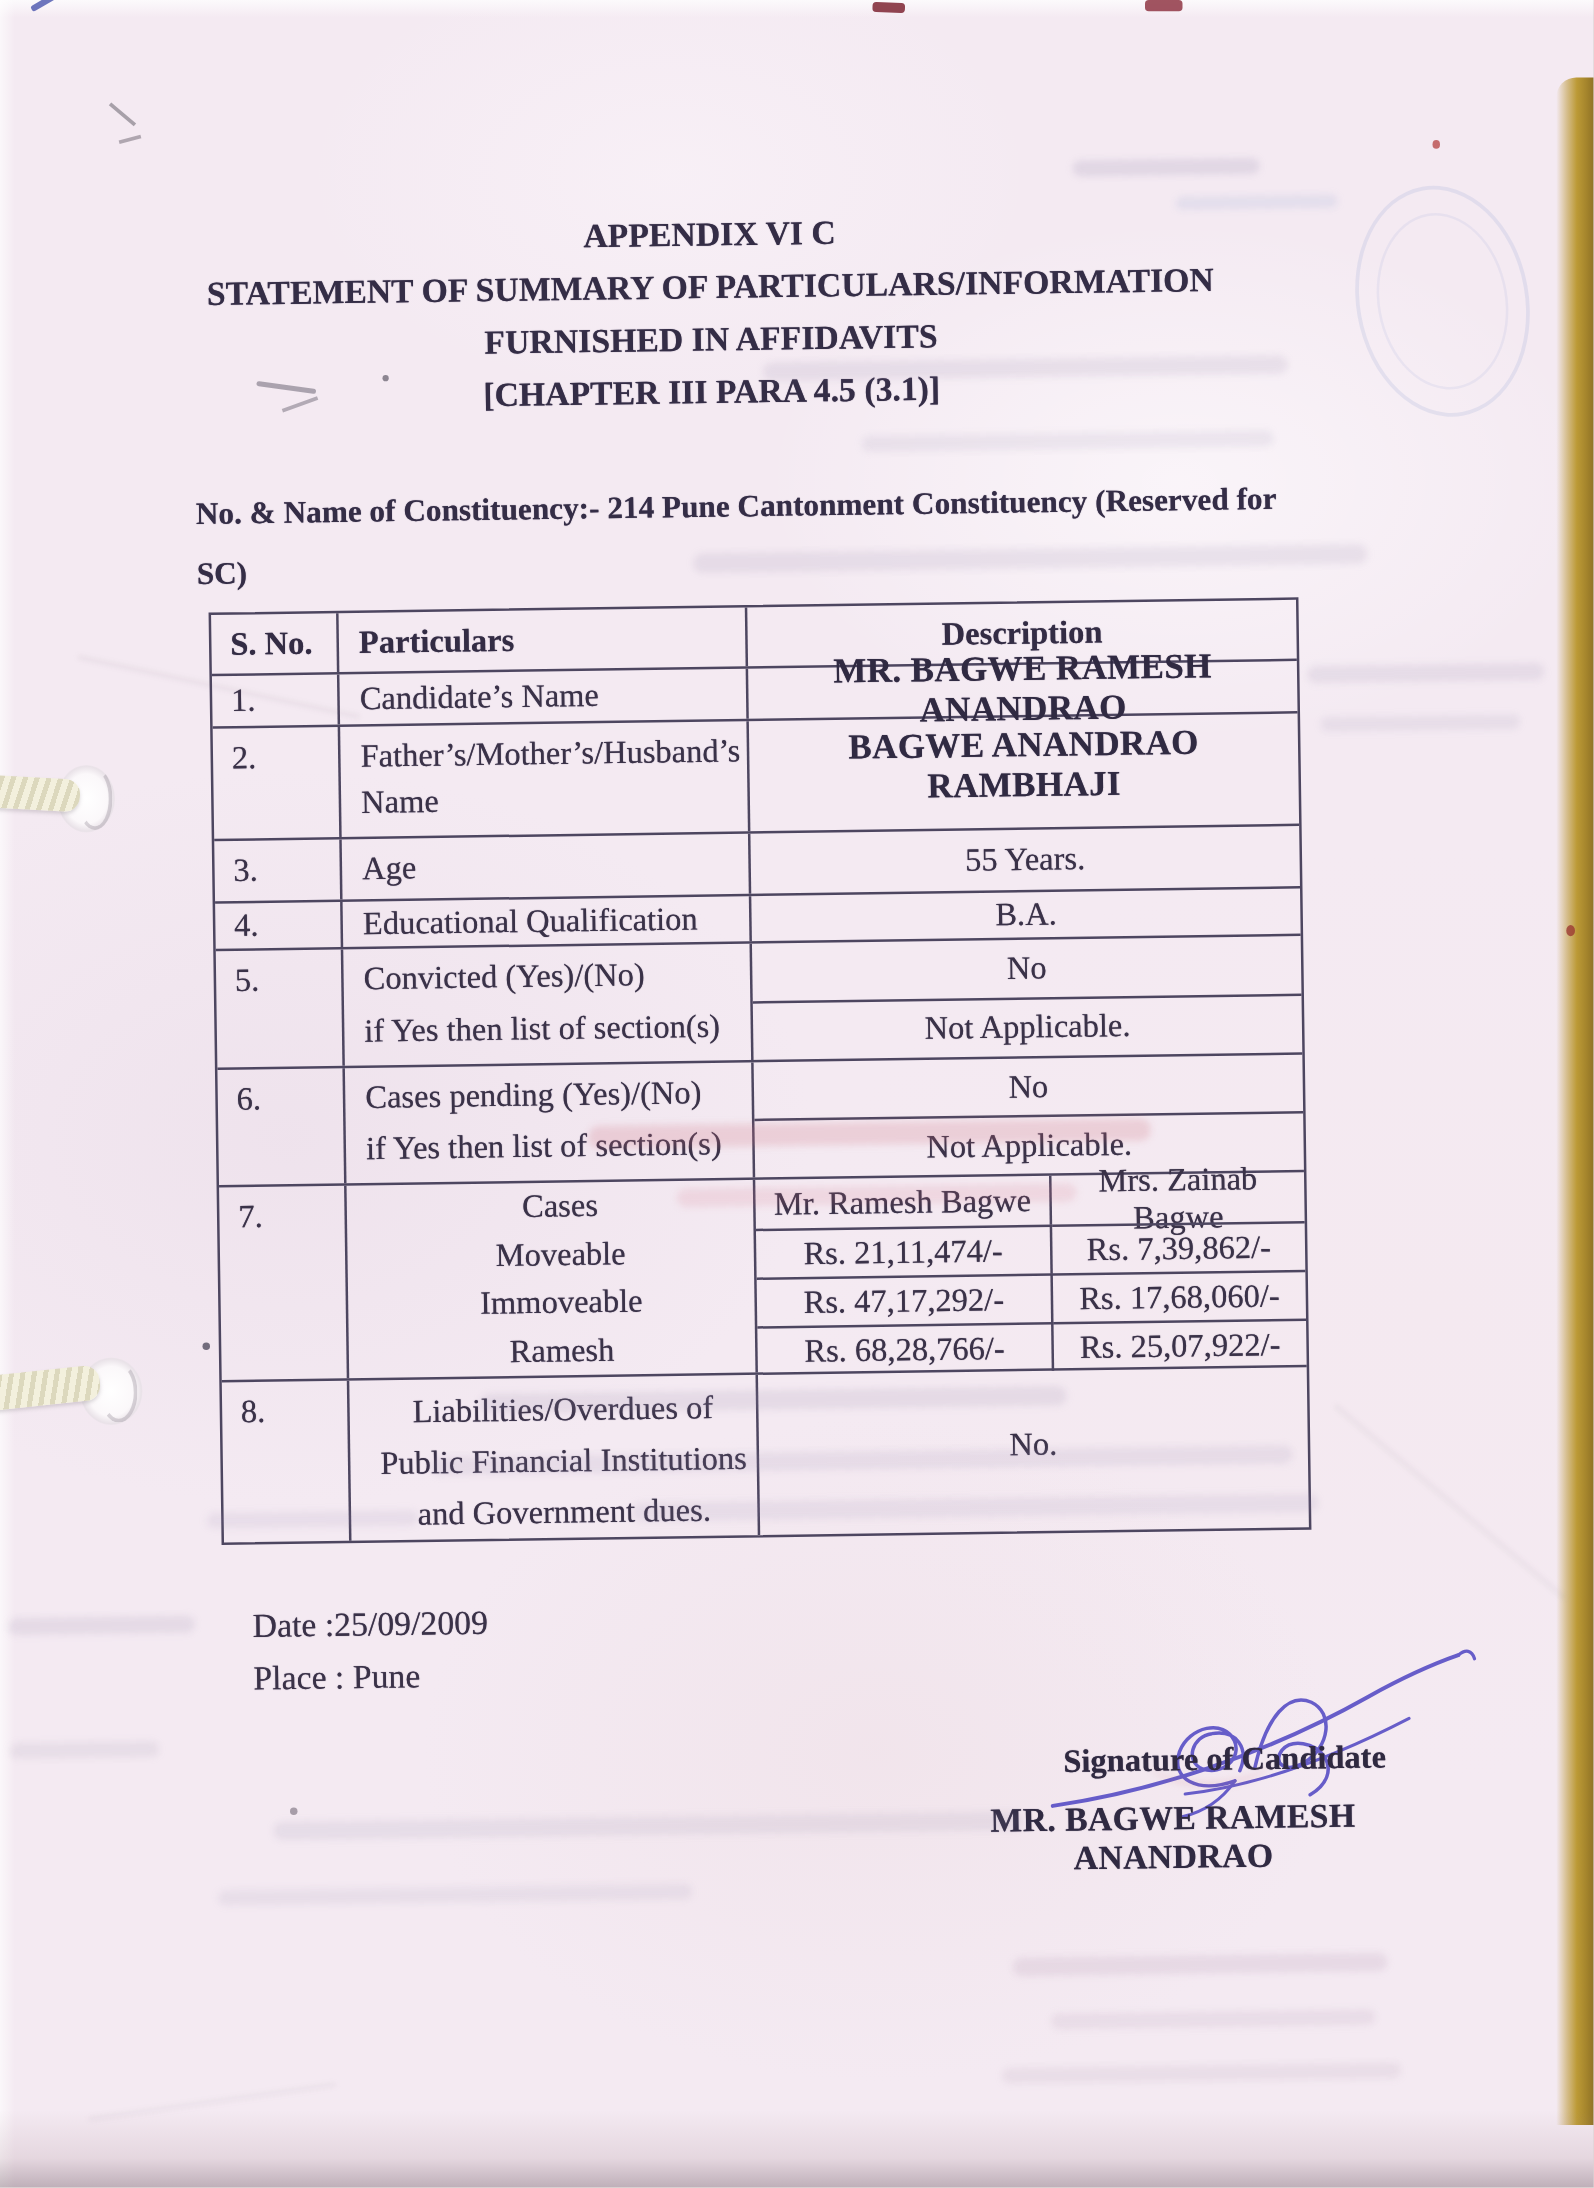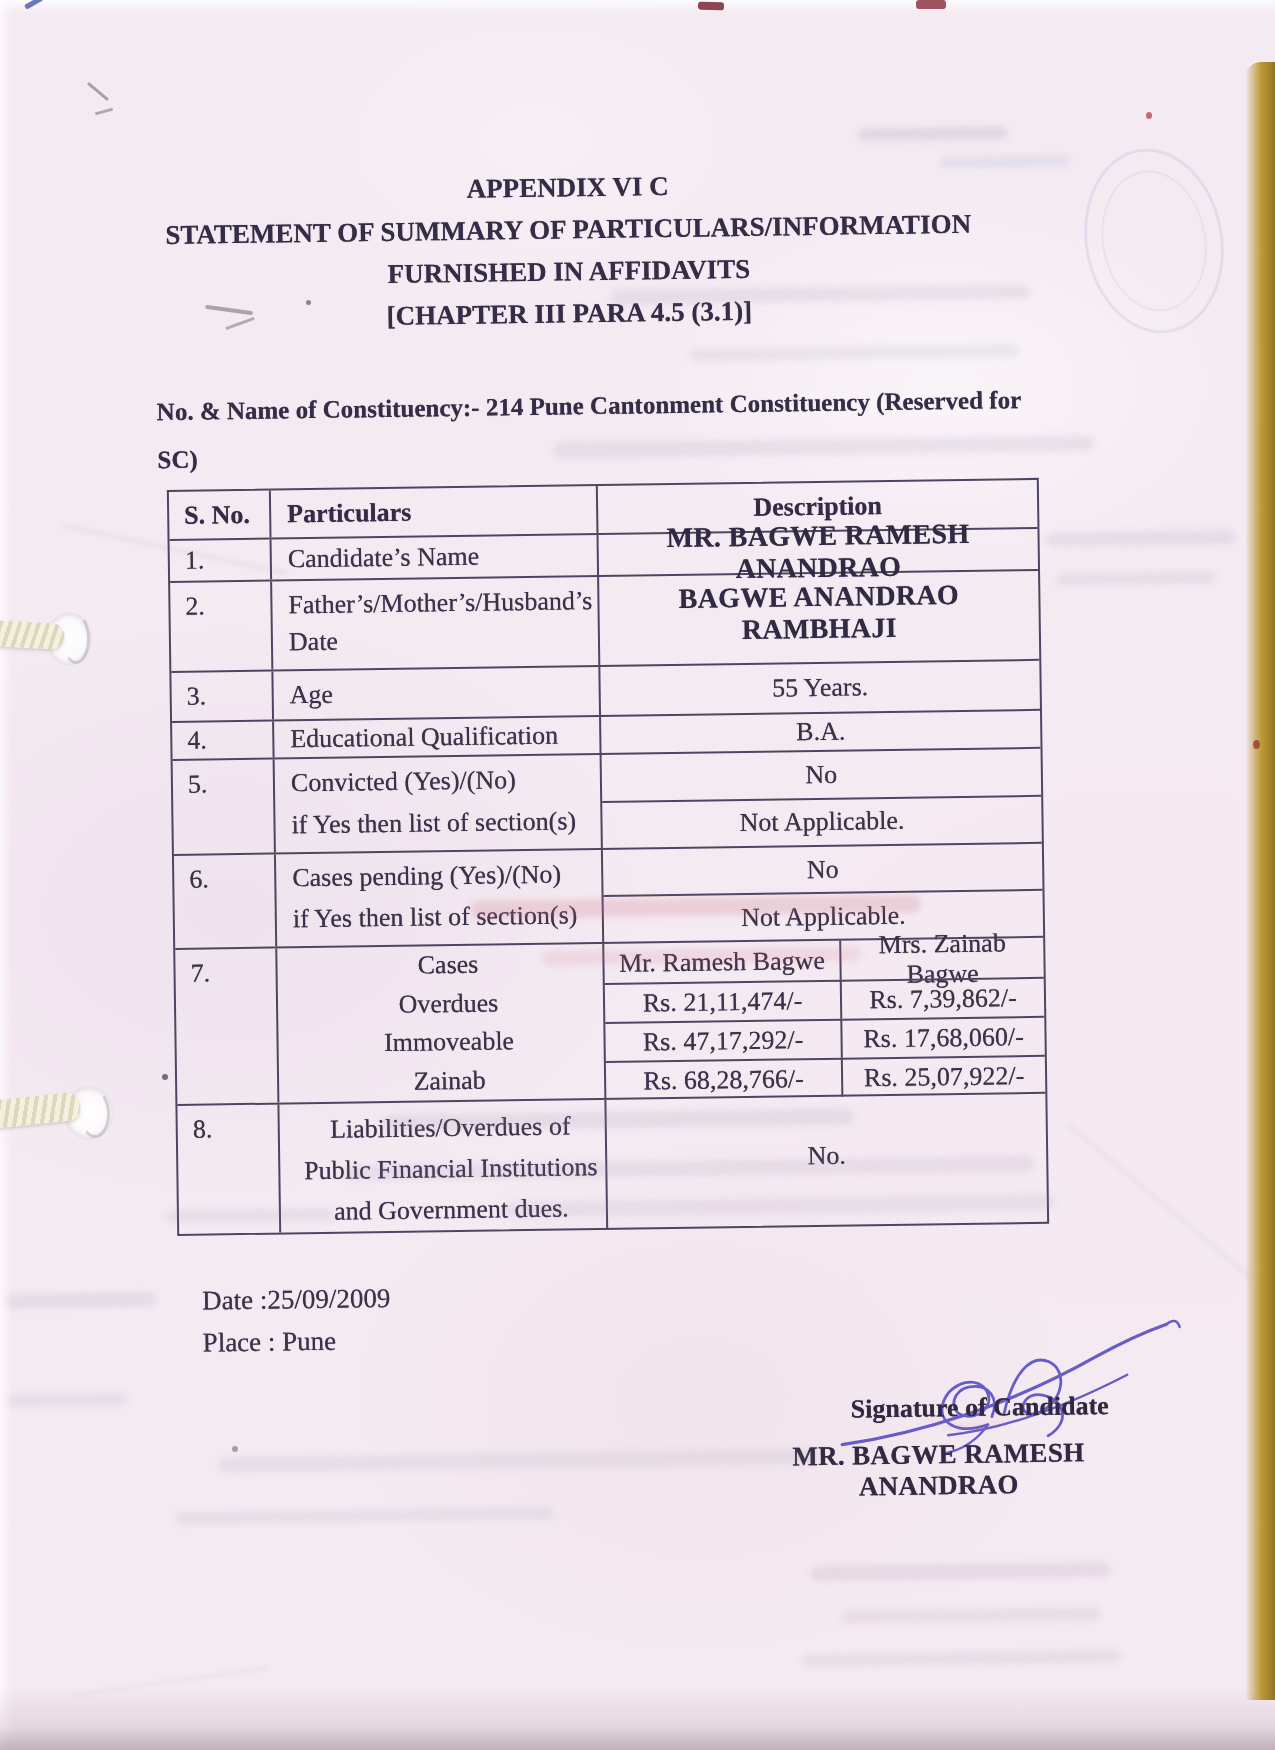--- a/index.html
+++ b/index.html
@@ -114,21 +114,21 @@
       <div class="tr" style="height:42px">
         <div class="c sno">1.</div>
         <div class="c part">Candidate’s Name</div>
         <div class="c desc name-b">MR. BAGWE RAMESH ANANDRAO</div>
       </div>
 
       <div class="tr" style="height:90px">
         <div class="c sno top-al">2.</div>
         <div class="c part col">
           <div>Father’s/Mother’s/Husband’s</div>
-          <div>Date</div>
+          <div>Name</div>
         </div>
         <div class="c desc name-b tp">BAGWE ANANDRAO RAMBHAJI</div>
       </div>
 
       <div class="tr" style="height:50px">
         <div class="c sno">3.</div>
         <div class="c part">Age</div>
         <div class="c desc">55 Years.</div>
       </div>
 
@@ -159,23 +159,23 @@
         <div class="c desc split">
           <div class="sub">No</div>
           <div class="sub">Not Applicable.</div>
         </div>
       </div>
 
       <div class="tr" style="height:156px">
         <div class="c sno top-al">7.</div>
         <div class="c part labels">
           <div class="lab">Cases</div>
-          <div class="lab">Overdues</div>
+          <div class="lab">Moveable</div>
           <div class="lab">Immoveable</div>
-          <div class="lab">Zainab</div>
+          <div class="lab">Ramesh</div>
         </div>
         <div class="c desc agrid">
           <div class="ag nt br">Mr. Ramesh Bagwe</div>
           <div class="ag nt">Mrs. Zainab Bagwe</div>
           <div class="ag br">Rs. 21,11,474/-</div>
           <div class="ag">Rs. 7,39,862/-</div>
           <div class="ag br">Rs. 47,17,292/-</div>
           <div class="ag">Rs. 17,68,060/-</div>
           <div class="ag br">Rs. 68,28,766/-</div>
           <div class="ag">Rs. 25,07,922/-</div>

